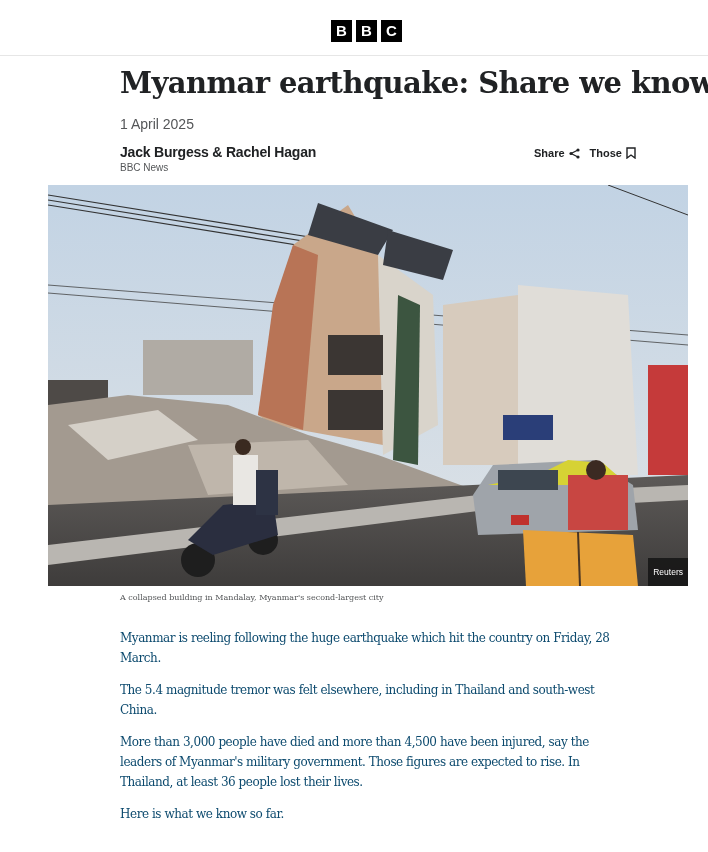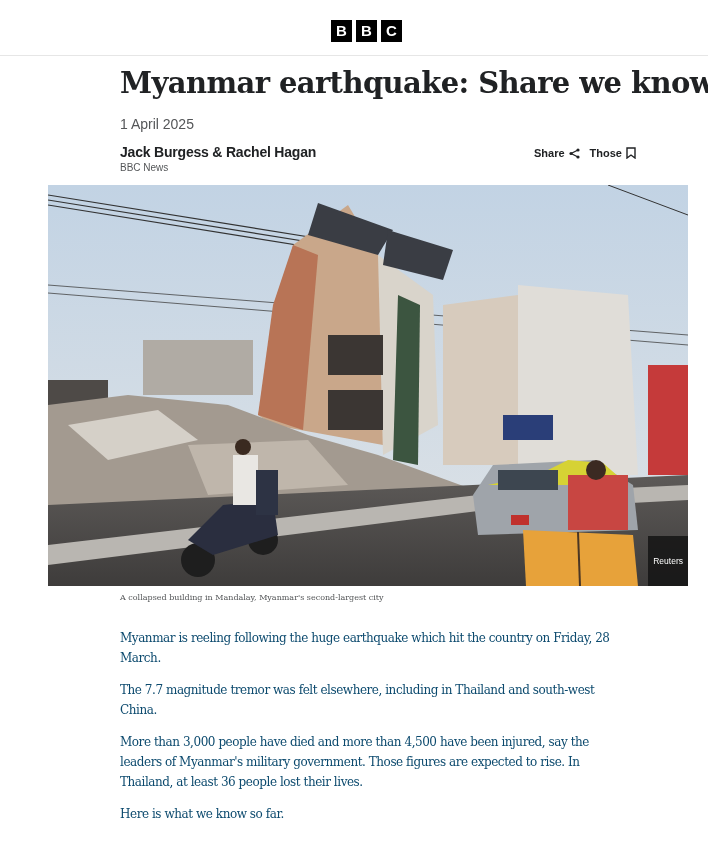--- a/index.html
+++ b/index.html
@@ -13,21 +13,21 @@
   .headline { position: absolute; left: 120px; top: 66px; font-family: "DejaVu Serif", serif; font-weight: 700; font-size: 29px; letter-spacing: -0.6px; color: #202224; white-space: nowrap; }
   .date { position: absolute; left: 120px; top: 116px; font-size: 14px; color: #545658; }
   .actions { position: absolute; left: 534px; top: 119px; display: flex; align-items: center; gap: 10px; font-size: 11px; font-weight: 700; color: #202224; margin-top: 28px; }
   .action { display: flex; align-items: center; gap: 4px; cursor: pointer; }
   .action svg { display: block; }
   .byline { position: absolute; left: 120px; top: 144px; font-size: 14px; font-weight: 700; color: #202224; letter-spacing: -0.2px; }
   .org { position: absolute; left: 120px; top: 162px; font-size: 10px; color: #545658; }
 
   .photo { position: absolute; left: 48px; top: 185px; width: 640px; height: 401px; overflow: hidden; background: #c9d6e2; }
   .photo svg { display: block; }
-  .credit { position: absolute; right: 0; bottom: 0; background: rgba(20,20,20,0.85); color: #fff; font-size: 8.5px; padding: 20px 5px; }
+  .credit { position: absolute; right: 0; bottom: 0; background: rgba(20,20,20,0.85); color: #fff; font-size: 8.5px; padding: 9px 5px; }
 
   .caption { position: absolute; left: 120px; top: 593px; font-family: "DejaVu Serif", serif; font-size: 8px; color: #545658; }
 
   .body-text { position: absolute; left: 120px; width: 500px; font-family: "DejaVu Serif", serif; font-size: 12px; line-height: 20px; color: #0c4a6e; letter-spacing: -0.45px; }
   .p1 { top: 628px; }
   .p2 { top: 680px; }
   .p3 { top: 732px; }
   .p4 { top: 804px; }
 </style>
 </head>
@@ -131,15 +131,15 @@
     <circle cx="548" cy="285" r="10" fill="#3b2a22"></circle>
     <polygon points="475,345 585,350 590,401 478,401" fill="#e7a23a"></polygon>
     <line x1="530" y1="347" x2="532" y2="401" stroke="#4a3624" stroke-width="2"></line>
   </svg>
   <div class="credit">Reuters</div>
 </div>
 
 <div class="caption">A collapsed building in Mandalay, Myanmar's second-largest city</div>
 
 <p class="body-text p1">Myanmar is reeling following the huge earthquake which hit the country on Friday, 28 March.</p>
-<p class="body-text p2">The 7.7 magnitude tremor was felt elsewhere, including in Thailand and south-west China.</p>
+<p class="body-text p2">The 5.4 magnitude tremor was felt elsewhere, including in Thailand and south-west China.</p>
 <p class="body-text p3">More than 3,000 people have died and more than 4,500 have been injured, say the leaders of Myanmar's military government. Those figures are expected to rise. In Thailand, at least 36 people lost their lives.</p>
 <p class="body-text p4">Here is what we know so far.</p>
 
 </body></html>

